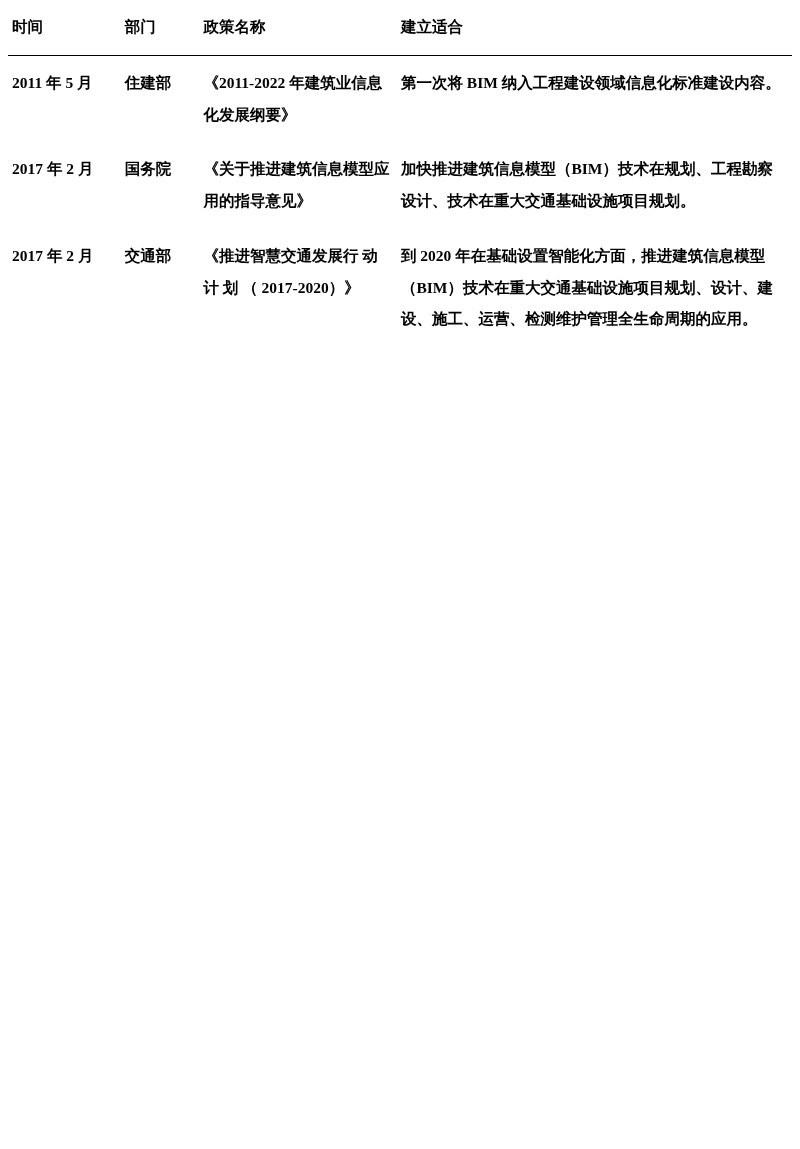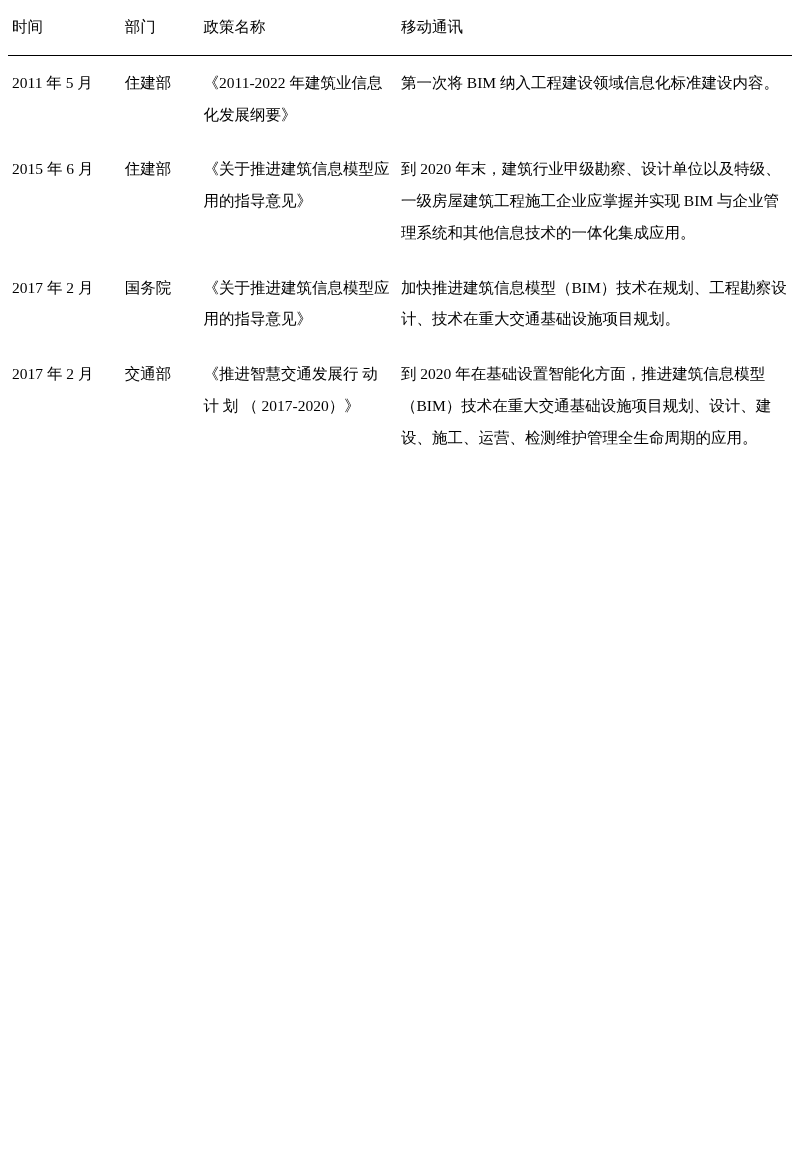--- a/index.html
+++ b/index.html
@@ -20,21 +20,21 @@
   }
   table.policy-table {
     width: 784px;
     border-collapse: collapse;
     table-layout: fixed;
   }
   table.policy-table th,
   table.policy-table td {
     vertical-align: top;
     text-align: left;
-    font-weight: normal;
+    font-weight: bold;
     padding: 11px 4px 12px 4px;
     line-height: 2.05;
     font-size: 15.5px;
   }
   thead th {
     border-bottom: 1.3px solid #000000;
     padding-top: 8px;
     padding-bottom: 10px;
   }
   thead tr {
@@ -69,35 +69,29 @@
       <col class="col-time">
       <col class="col-dept">
       <col class="col-policy">
       <col class="col-content">
     </colgroup>
     <thead>
       <tr>
         <th class="col-time">时间</th>
         <th class="col-dept">部门</th>
         <th class="col-policy">政策名称</th>
-        <th class="col-content">移动通讯</th>
+        <th class="col-content">建立适合</th>
       </tr>
     </thead>
     <tbody>
       <tr>
         <td class="col-time nowrap-line">2011 年 5 月</td>
         <td class="col-dept nowrap-line">住建部</td>
         <td class="col-policy policy-cell">《2011-2022 年建筑业信息化发展纲要》</td>
         <td class="col-content justify-both">第一次将 BIM 纳入工程建设领域信息化标准建设内容。</td>
-      </tr>
-      <tr>
-        <td class="col-time nowrap-line">2015 年 6 月</td>
-        <td class="col-dept nowrap-line">住建部</td>
-        <td class="col-policy policy-cell">《关于推进建筑信息模型应用的指导意见》</td>
-        <td class="col-content justify-both">到 2020 年末，建筑行业甲级勘察、设计单位以及特级、一级房屋建筑工程施工企业应掌握并实现 BIM 与企业管理系统和其他信息技术的一体化集成应用。</td>
       </tr>
       <tr>
         <td class="col-time nowrap-line">2017 年 2 月</td>
         <td class="col-dept nowrap-line">国务院</td>
         <td class="col-policy policy-cell">《关于推进建筑信息模型应用的指导意见》</td>
         <td class="col-content justify-both">加快推进建筑信息模型（BIM）技术在规划、工程勘察设计、技术在重大交通基础设施项目规划。</td>
       </tr>
       <tr>
         <td class="col-time nowrap-line">2017 年 2 月</td>
         <td class="col-dept nowrap-line">交通部</td>

